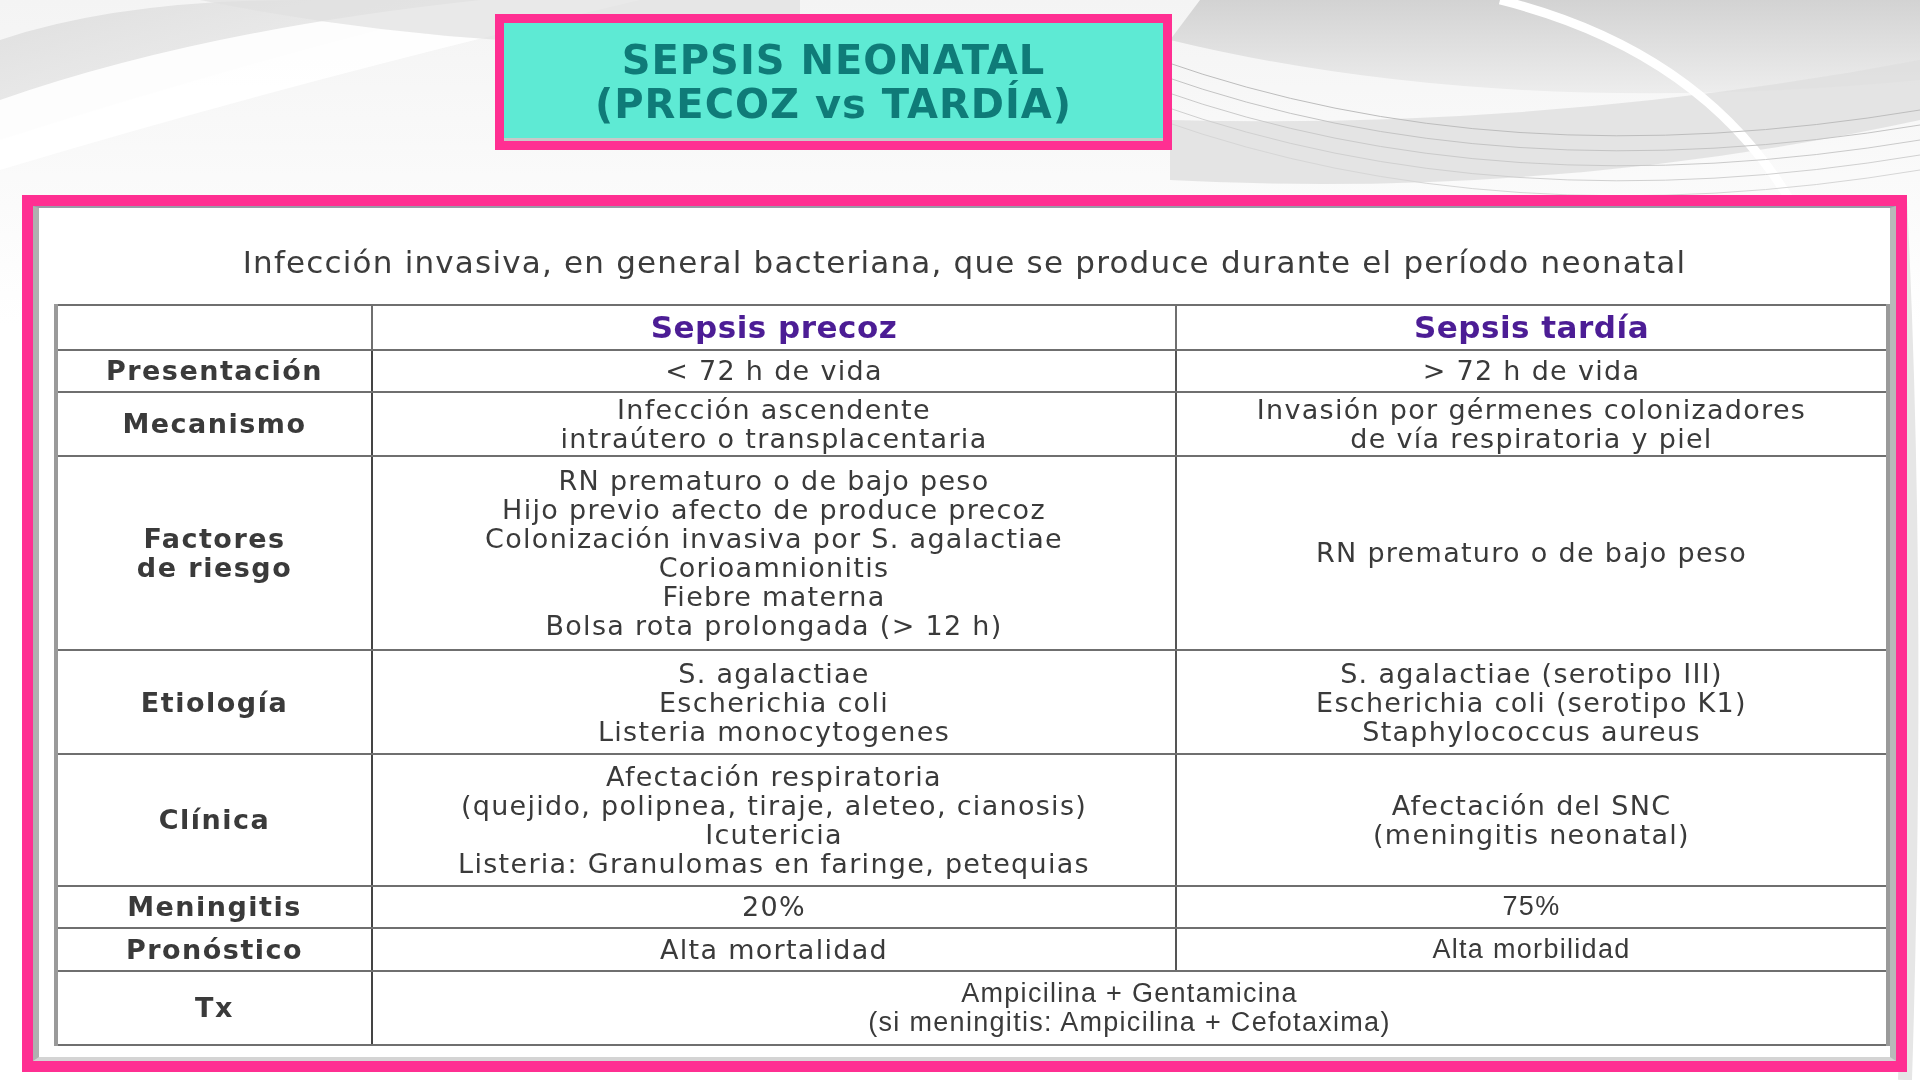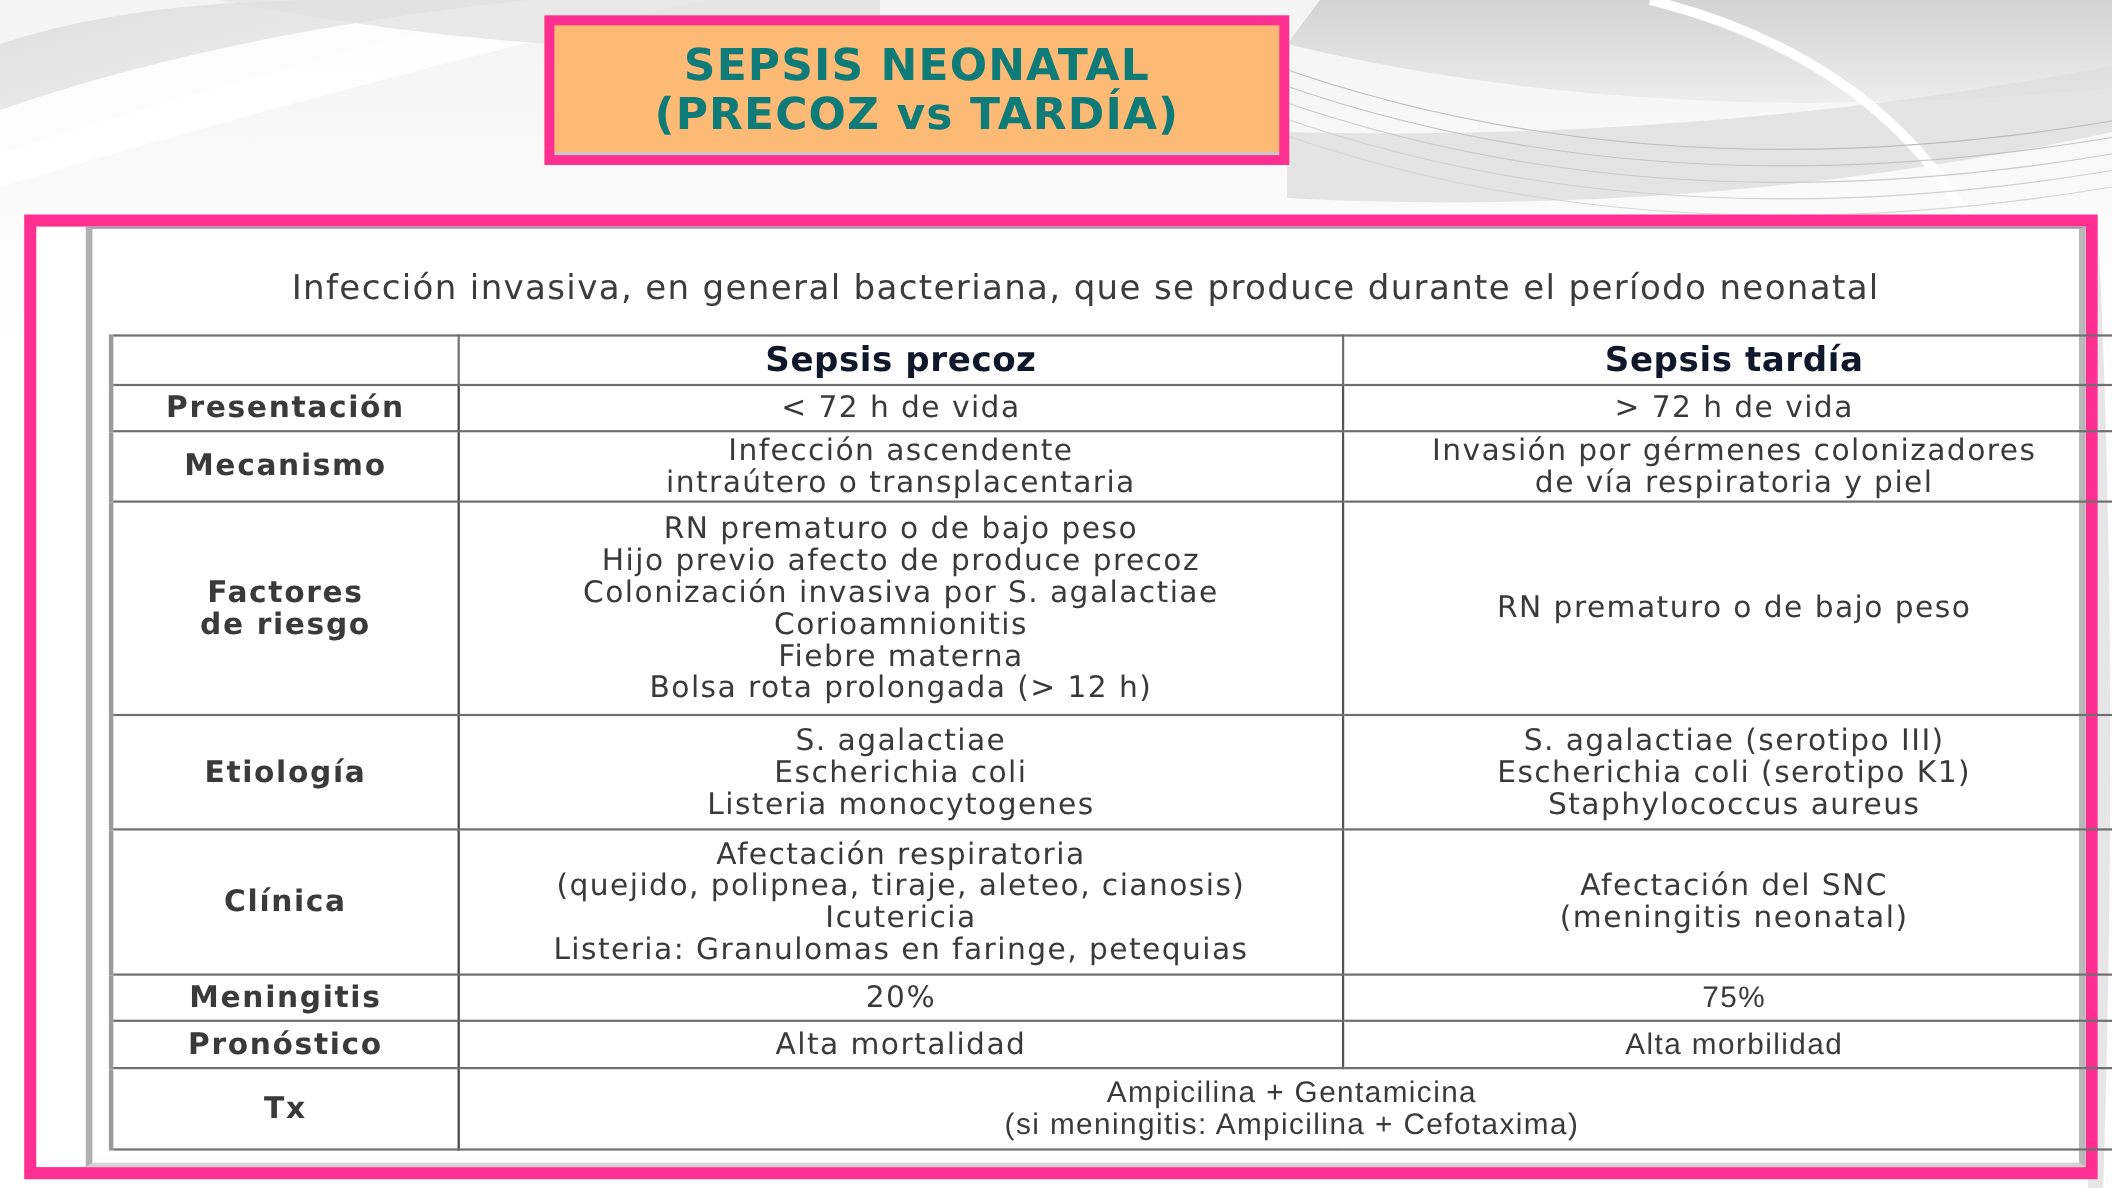--- a/index.html
+++ b/index.html
@@ -9,57 +9,56 @@
       font-family: "DejaVu Sans", sans-serif;
     }
     .bg {
       position: absolute; inset: 0; overflow: hidden;
       background: linear-gradient(180deg, #f4f4f4 0%, #ffffff 30%, #ffffff 100%);
     }
     .bg svg { position: absolute; left: 0; top: 0; }
 
     .title-box {
       position: absolute; left: 495px; top: 14px; width: 659px; height: 118px;
-      border: 9px solid #ff2f92; background: #fdba74;
+      border: 9px solid #ff2f92; background: #5eead4;
       box-shadow: inset 0 -3px 0 #c8c8c8;
       display: flex; flex-direction: column; align-items: center; justify-content: center;
     }
     .title-line {
       color: #0f7b78; font-family: "DejaVu Sans", sans-serif; font-weight: bold;
       font-size: 40px; line-height: 44px; letter-spacing: 1px; text-align: center;
     }
 
     .main-box {
       position: absolute; left: 22px; top: 195px; width: 1863px; height: 855px;
       border: 11px solid #ff2f92; background: #ffffff;
     }
     .inner-panel {
       position: absolute; left: 0; top: 0; right: 0; bottom: 0;
       border-top: 2px solid #9a9aa8; border-left: 6px solid #b0b0b0;
       border-right: 6px solid #b8b8b8; border-bottom: 4px solid #d4d4d4;
       box-sizing: border-box;
-      margin-left: 45px;
     }
     .subtitle {
       position: absolute; left: 0; right: 0; top: 36px; text-align: center;
       color: #3c3c3c; font-size: 31px; letter-spacing: 1.2px;
     }
 
     table.sepsis {
       position: absolute; left: 15px; top: 96px; width: 1832px; height: 742px;
       border-collapse: collapse; table-layout: fixed;
       color: #3a3a3a;
     }
     table.sepsis td, table.sepsis th {
       border: 2px solid #6f6f6f; text-align: center; vertical-align: middle;
       padding: 0 4px; font-size: 27px; line-height: 29px; letter-spacing: 1.3px;
     }
     table.sepsis tr { border-left: 4px solid #9a9a9a; border-right: 4px solid #9a9a9a; }
     table.sepsis th.col-head {
-      color: #0f172a; font-weight: bold; font-size: 31px; letter-spacing: 0.5px;
+      color: #4c1d95; font-weight: bold; font-size: 31px; letter-spacing: 0.5px;
     }
     table.sepsis td.row-label {
       font-weight: bold; font-size: 27px; letter-spacing: 1.5px; color: #3a3a3a;
       border-right: 2px solid #444;
     }
     td.mid-col { border-right: 2px solid #555 !important; }
     td.tx-cell { font-family: "Liberation Sans", sans-serif; font-size: 28px; letter-spacing: 0.6px; }
     td.narrow { font-family: "Liberation Sans", sans-serif; font-size: 28px; letter-spacing: 0.4px; }
     .line { display: block; }
   </style>

